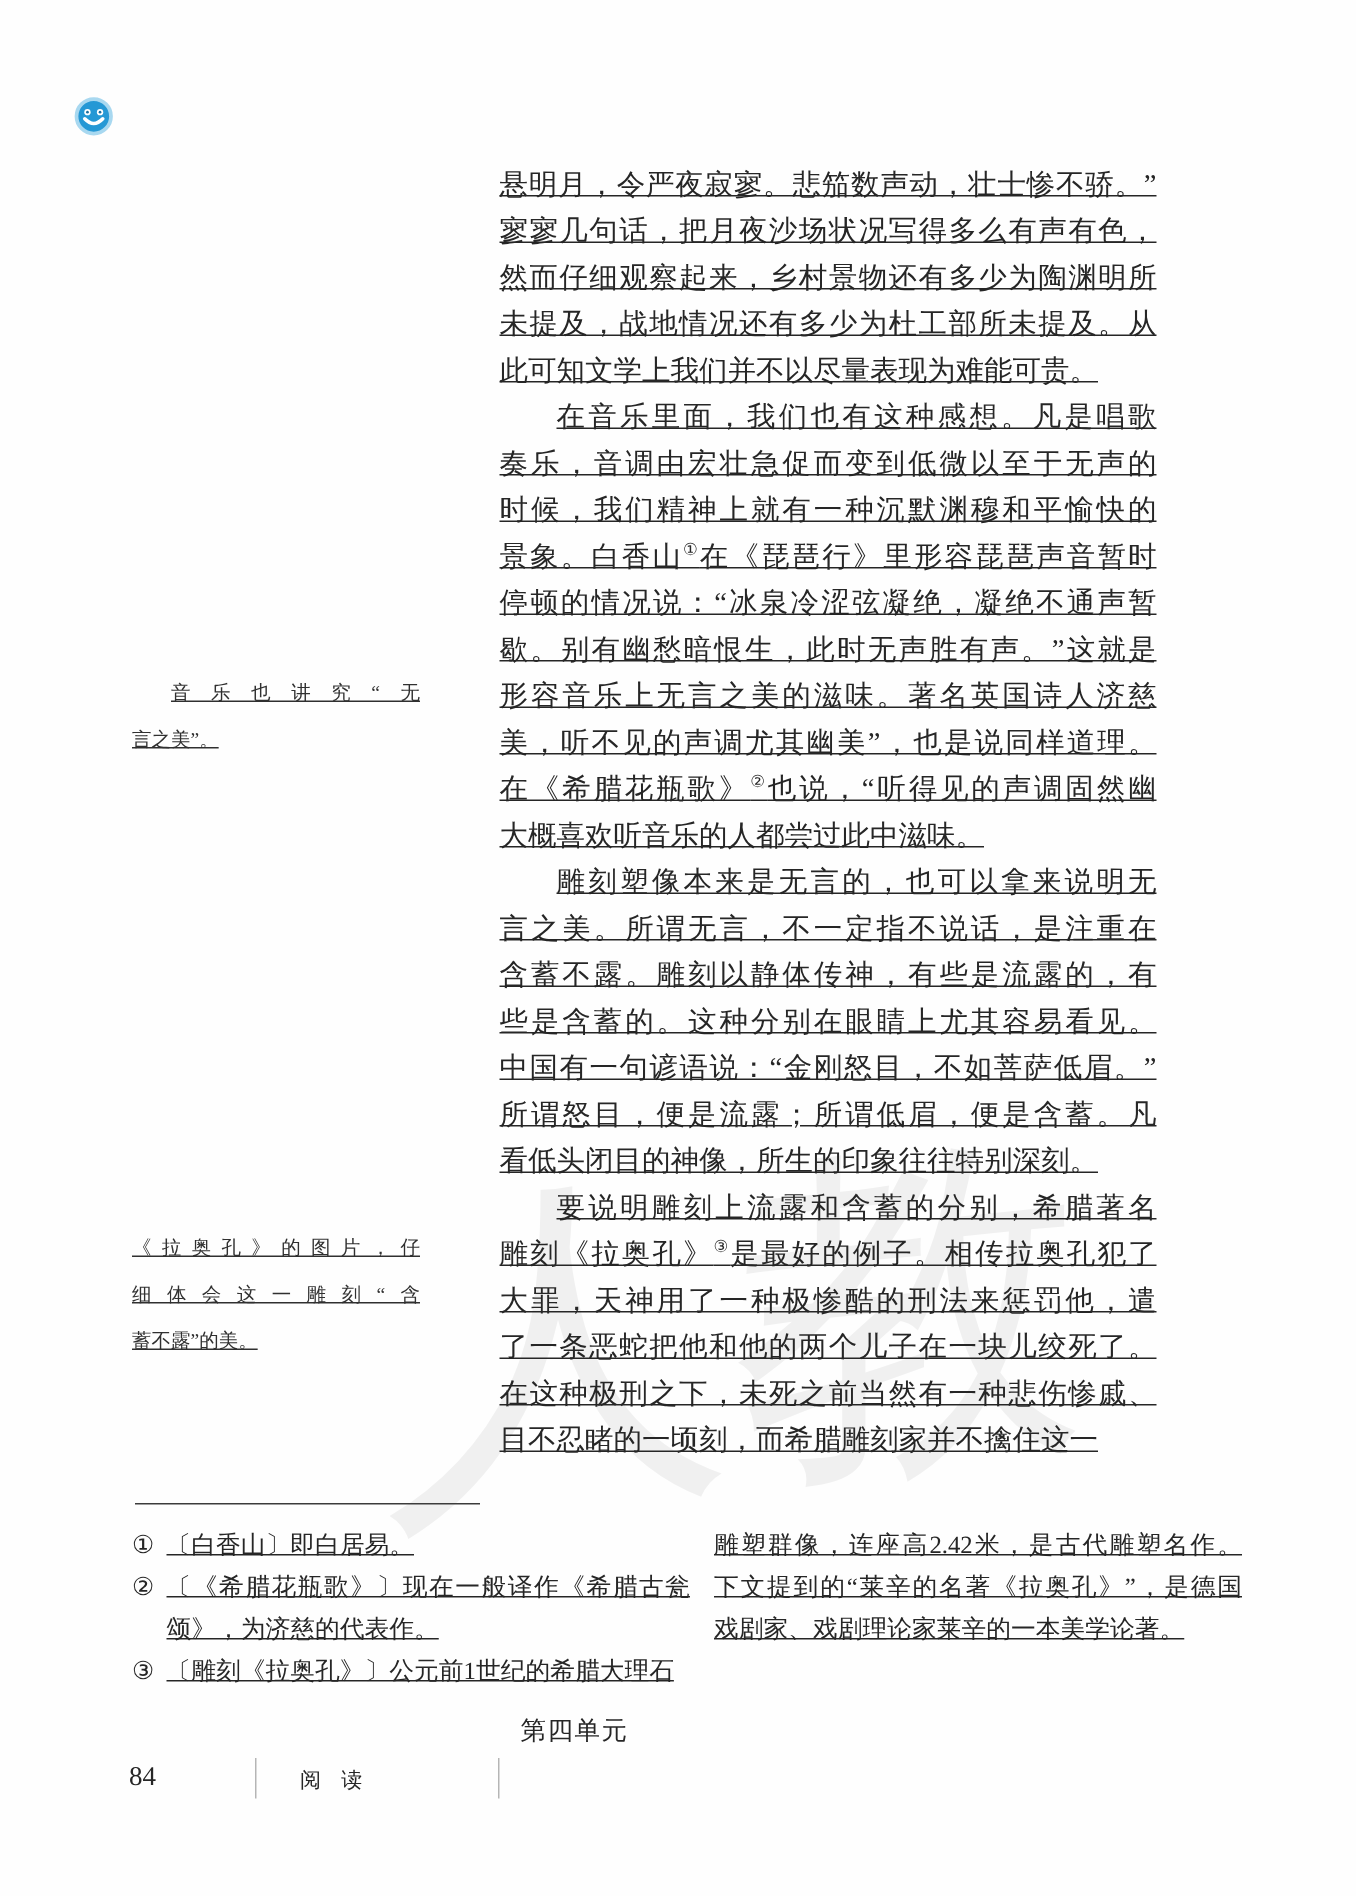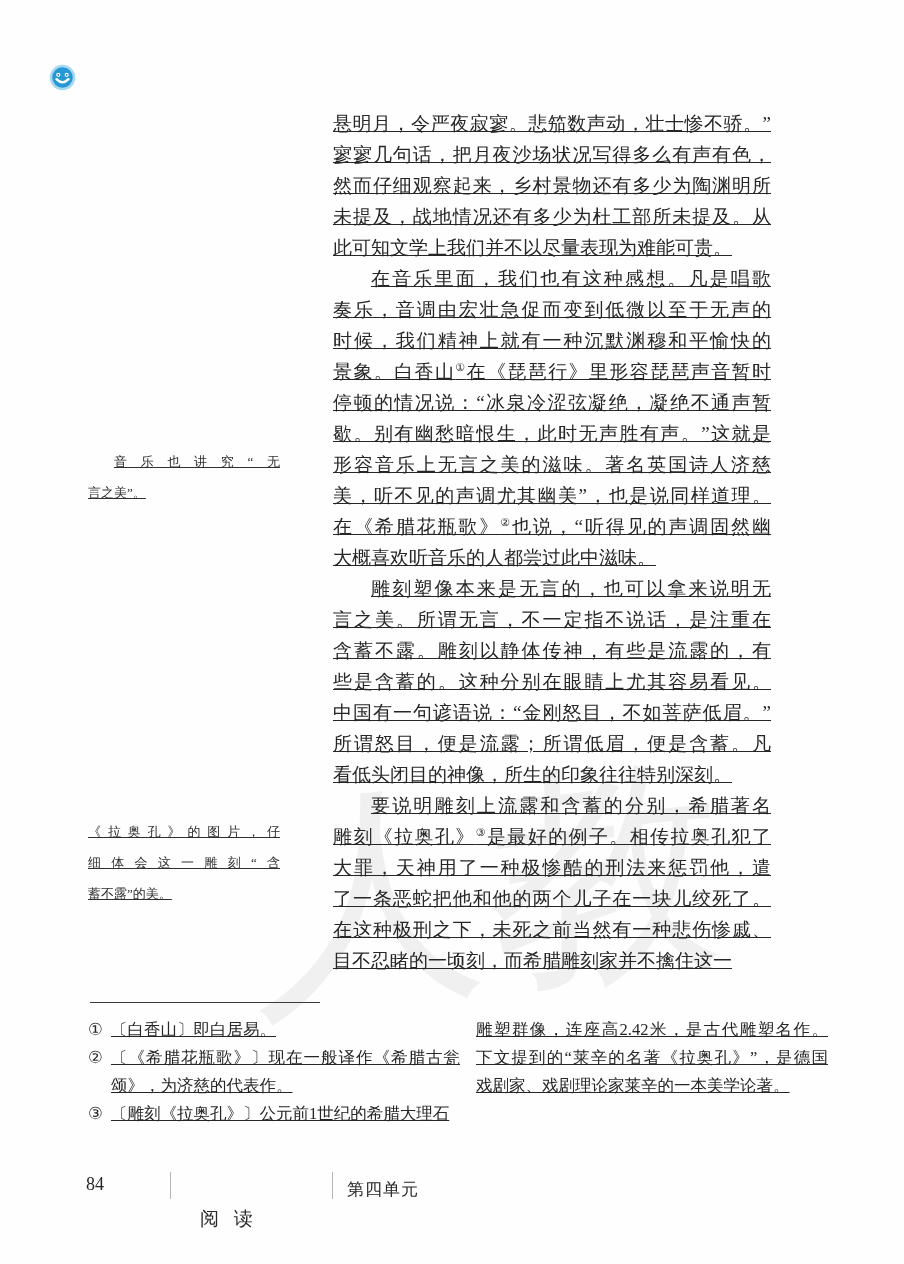--- a/index.html
+++ b/index.html
@@ -68,22 +68,22 @@
   .fn-right{
     position:absolute;left:460px;top:1016px;width:352px;
     font-size:16.5px;line-height:28px;z-index:1;margin-left:16px;
   }
 
   
   .footer-pagenum{position:absolute;left:86px;top:1174px;font-size:18px;z-index:1;}
   .footer-div{position:absolute;top:1172px;width:1px;height:27px;background:#b5b5b5;z-index:1;}
   .footer-div.d1{left:170px;}
   .footer-div.d2{left:332px;}
-  .footer-section{position:absolute;left:200px;top:1178px;font-size:19px;letter-spacing:5px;z-index:1;margin-top:28px;}
-  .footer-unit{position:absolute;left:347px;top:1178px;font-size:17px;letter-spacing:1px;z-index:1;}
+  .footer-section{position:absolute;left:200px;top:1178px;font-size:14px;letter-spacing:5px;z-index:1;}
+  .footer-unit{position:absolute;left:347px;top:1142px;font-size:17px;letter-spacing:1px;z-index:1;}
 </style>
 </head>
 <body>
 
 <div class="page">
 
   <div class="watermark">人教</div>
 
   <div class="logo">
     <svg viewBox="0 0 27 27" xmlns="http://www.w3.org/2000/svg">

